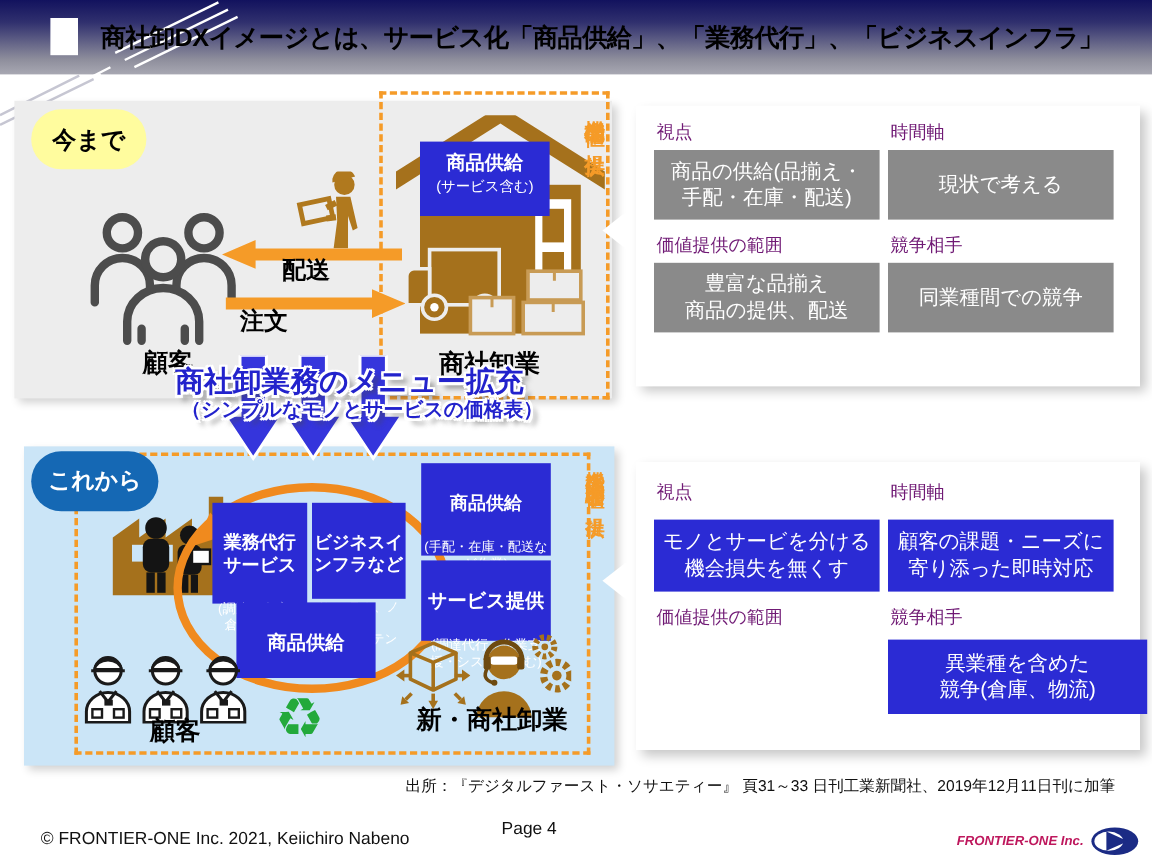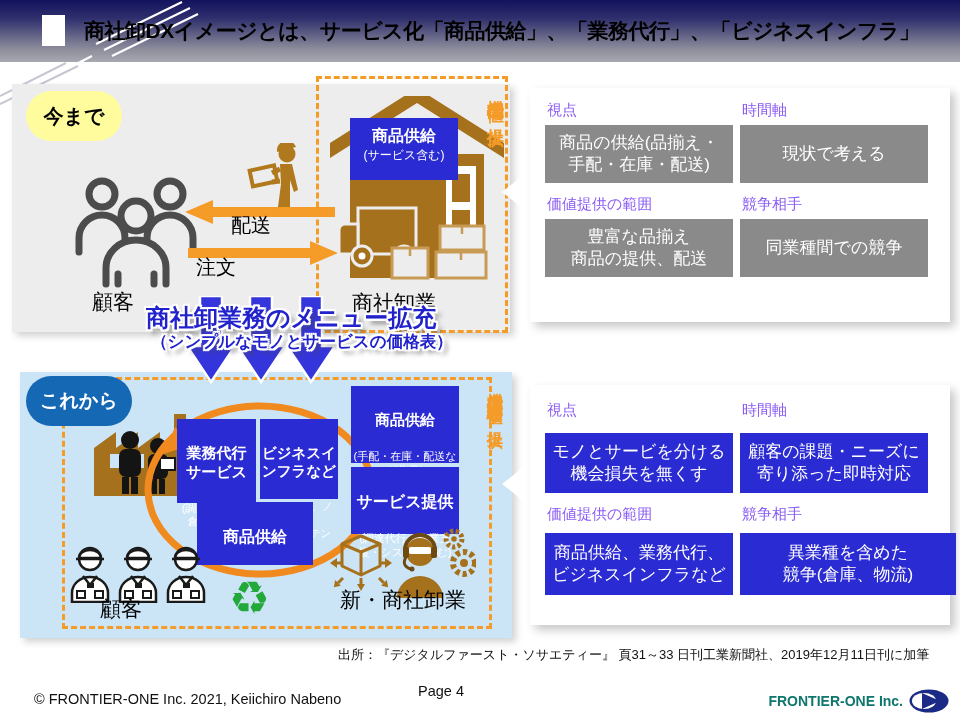--- a/index.html
+++ b/index.html
@@ -15,21 +15,21 @@
 .decor{left:0;top:0;width:230px;height:108px;pointer-events:none}
 .title{left:84px;top:0;width:872px;height:62px;display:flex;align-items:center;
   font-size:21px;font-weight:bold;letter-spacing:-0.5px}
 
 
 .gray-panel{left:12px;top:84px;width:498px;height:248px;background:#EDEDED;box-shadow:4px 4px 7px rgba(0,0,0,.18)}
 .dash-top{left:316px;top:76px;width:192px;height:257px;border:3px dashed #F59B28}
 .tag-imamade{left:26px;top:91px;width:96px;height:50px;background:#FFFC9E;border-radius:25px;
   display:flex;align-items:center;justify-content:center;font-size:20px;font-weight:bold}
 .customers-icon{left:72px;top:172px}
-.lbl{font-weight:normal;text-align:left}
+.lbl{font-weight:bold;text-align:center}
 .lbl-kokyaku-top{left:92px;top:288px;width:96px;font-size:21px}
 .delivery-icon{left:246px;top:143px}
 .flow-arrow-left{left:183px;top:199px}
 .flow-arrow-right{left:188px;top:240px}
 .lbl-haisou{left:231px;top:212px;width:48px;font-size:20px}
 .lbl-chumon{left:196px;top:254px;width:48px;font-size:20px}
 .warehouse-icon{left:328px;top:96px}
 .supply-box-top{left:350px;top:118px;width:108px;height:62px;background:#2B2BD4;color:#fff;text-align:center;padding-top:8px}
 .supply-box-top .bt{font-size:16px;font-weight:bold}
 .supply-box-top .st{font-size:12px}
@@ -38,21 +38,21 @@
 .vaxis-top{left:484px;top:86px;height:185px;font-size:17px}
 .vaxis-bottom{left:484px;top:380px;height:250px;font-size:16px}
 .wedge{width:0;height:0;border-top:22px solid transparent;border-bottom:22px solid transparent;border-right:28px solid #fff}
 .wedge-top{left:502px;top:170px}
 .wedge-bottom{left:502px;top:462px}
 
 
 .card{background:#fff;box-shadow:5px 5px 9px rgba(0,0,0,.22)}
 .card-top{left:530px;top:88px;width:420px;height:234px}
 .card-bottom{left:530px;top:385px;width:420px;height:240px}
-.fld-label{position:absolute;font-size:15px;color:#8b5cf6}
+.fld-label{position:absolute;font-size:15px;color:#701a75}
 .vbox{position:absolute;color:#fff;display:flex;align-items:center;justify-content:center;
   text-align:center;font-size:17px;line-height:1.3;white-space:pre-line}
 .gbox{background:#8A8A8A}
 .bbox{background:#2B2BD4}
 .c1{left:17px;top:13px}.c2{left:212px;top:13px}
 .b1{left:15px;top:37px;width:188px;height:58px}
 .b2{left:210px;top:37px;width:188px;height:58px}
 .c3{left:17px;top:107px}.c4{left:212px;top:107px}
 .b3{left:15px;top:131px;width:188px;height:58px}
 .b4{left:210px;top:131px;width:188px;height:58px}
@@ -95,21 +95,21 @@
 .recycle{left:229px;top:575px;font-size:46px;color:#23A93B;font-weight:bold;line-height:1}
 .cube-icon{left:330px;top:532px}
 .headset-icon{left:392px;top:526px}
 .lbl-shin{left:340px;top:586px;width:140px;font-size:21px}
 
 
 .source{left:338px;top:646px;width:614px;font-size:13px;color:#111}
 .footer-copy{left:34px;top:691px;font-size:14.5px;color:#111}
 .footer-page{left:418px;top:683px;font-size:14.5px;color:#111}
 .footer-logo{right:10px;top:688px;display:flex;align-items:center;gap:5px}
-.footer-logo .lt{font-size:14px;font-weight:bold;color:#0f766e}
+.footer-logo .lt{font-size:11px;font-weight:bold;font-style:italic;color:#be185d}
 </style>
 </head>
 <body>
 
 <div class="slide">
 
   <div class="abs header"></div>
   <svg class="abs decor" width="230" height="108" viewBox="0 0 230 108">
     <g stroke="#ffffff" stroke-width="2" fill="none">
       <path d="M96,44 L182,2"></path>
@@ -336,22 +336,20 @@
 
   <div class="abs card card-bottom">
     <div class="fld-label d1">視点</div>
     <div class="fld-label d2">時間軸</div>
     <div class="vbox bbox e2">顧客の課題・ニーズに
 寄り添った即時対応</div>
     <div class="vbox bbox e1">モノとサービを分ける
 機会損失を無くす</div>
     <div class="fld-label d3">価値提供の範囲</div>
     <div class="fld-label d4">競争相手</div>
-    <div class="vbox bbox e3">商品供給、業務代行、
-ビジネスインフラなど</div>
     <div class="vbox bbox e4">異業種を含めた
 競争(倉庫、物流)</div>
   </div>
 
   <div class="abs source">出所：『デジタルファースト・ソサエティー』 頁31～33  日刊工業新聞社、2019年12月11日刊に加筆</div>
   <div class="abs footer-copy">© FRONTIER-ONE Inc. 2021,  Keiichiro  Nabeno</div>
   <div class="abs footer-page">Page 4</div>
   <div class="abs footer-logo">
     <span class="lt">FRONTIER-ONE Inc.</span>
     <svg width="42" height="26" viewBox="0 0 42 26">

